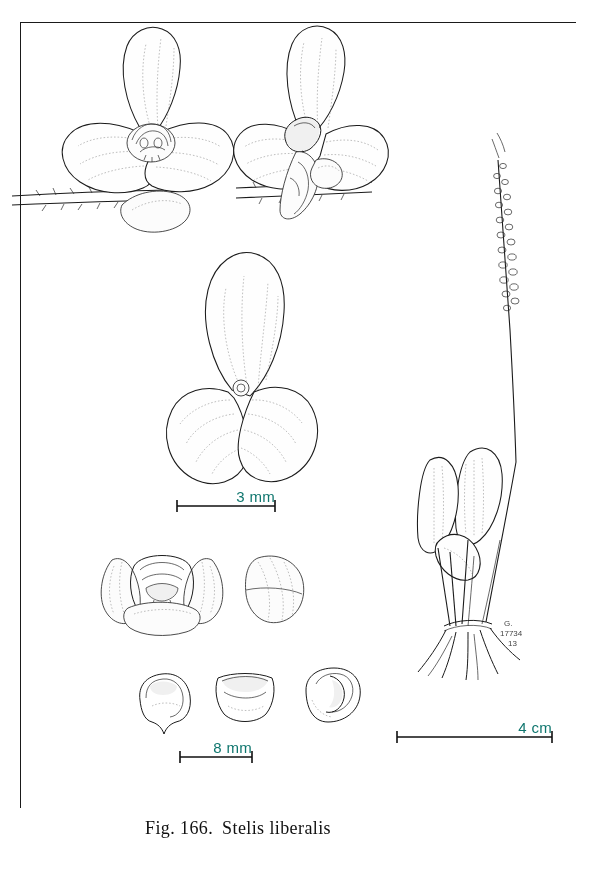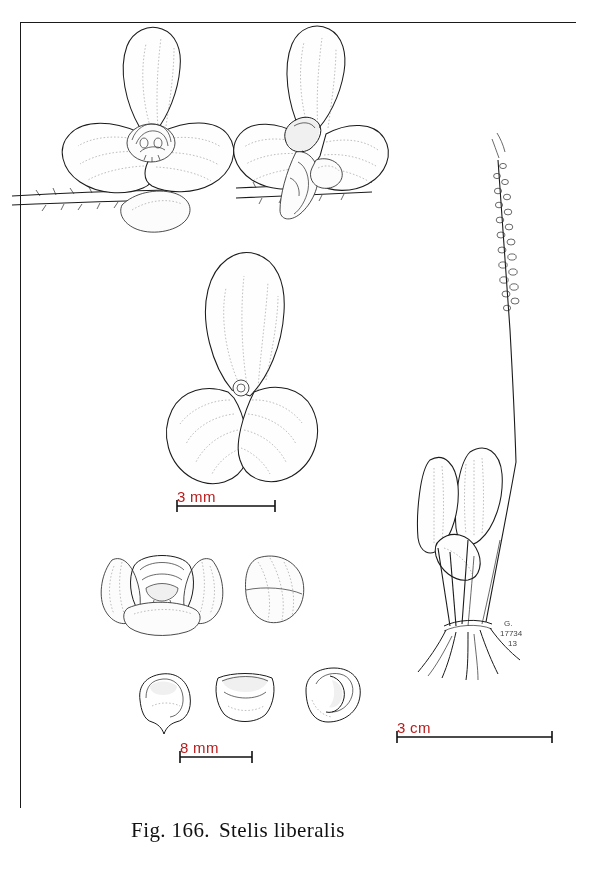--- a/index.html
+++ b/index.html
@@ -30,34 +30,34 @@
     border-left: 1.6px solid #1a1a1a;
     border-top: 1.6px solid #1a1a1a;
     box-sizing: border-box;
   }
   .fig-caption {
     position: absolute;
     left: 0;
     top: 818px;
     width: 476px;
     text-align: center;
-    font-size: 21px;
+    font-size: 18px;
     letter-spacing: 0.4px;
     font-family: "Liberation Serif", serif;
   }
   .fig-caption .fig-num { margin-right: 9px; }
   .fig-caption .fig-name { font-style: normal; }
 
   .scale-label {
     position: absolute;
     font-family: "Liberation Sans", sans-serif;
     font-size: 15px;
     letter-spacing: 0.3px;
-    color: #b91c1c;
-    text-align: left;
+    color: #0f766e;
+    text-align: right;
   }
   svg.art {
     position: absolute;
     left: 0;
     top: 0;
     width: 600px;
     height: 880px;
     pointer-events: none;
   }
   .hairline { fill: none; stroke: #1b1b1b; stroke-width: 1; }
@@ -295,19 +295,19 @@
     </g>
     <g>
       <path class="scalebar" d="M397,737 L552,737 M397,731 L397,743 M552,731 L552,743"></path>
     </g>
   </svg>
 
   <div class="scale-label" style="left:177px; top:488px; width:98px;">3 mm</div>
 
   <div class="scale-label" style="left:180px; top:739px; width:72px;">8 mm</div>
 
-  <div class="scale-label" style="left:397px; top:719px; width:155px;">3 cm</div>
+  <div class="scale-label" style="left:397px; top:719px; width:155px;">4 cm</div>
 
   <div class="fig-caption">
     <span class="fig-num">Fig. 166.</span><span class="fig-name">Stelis liberalis</span>
   </div>
 
 </div>
 
 </body></html>

